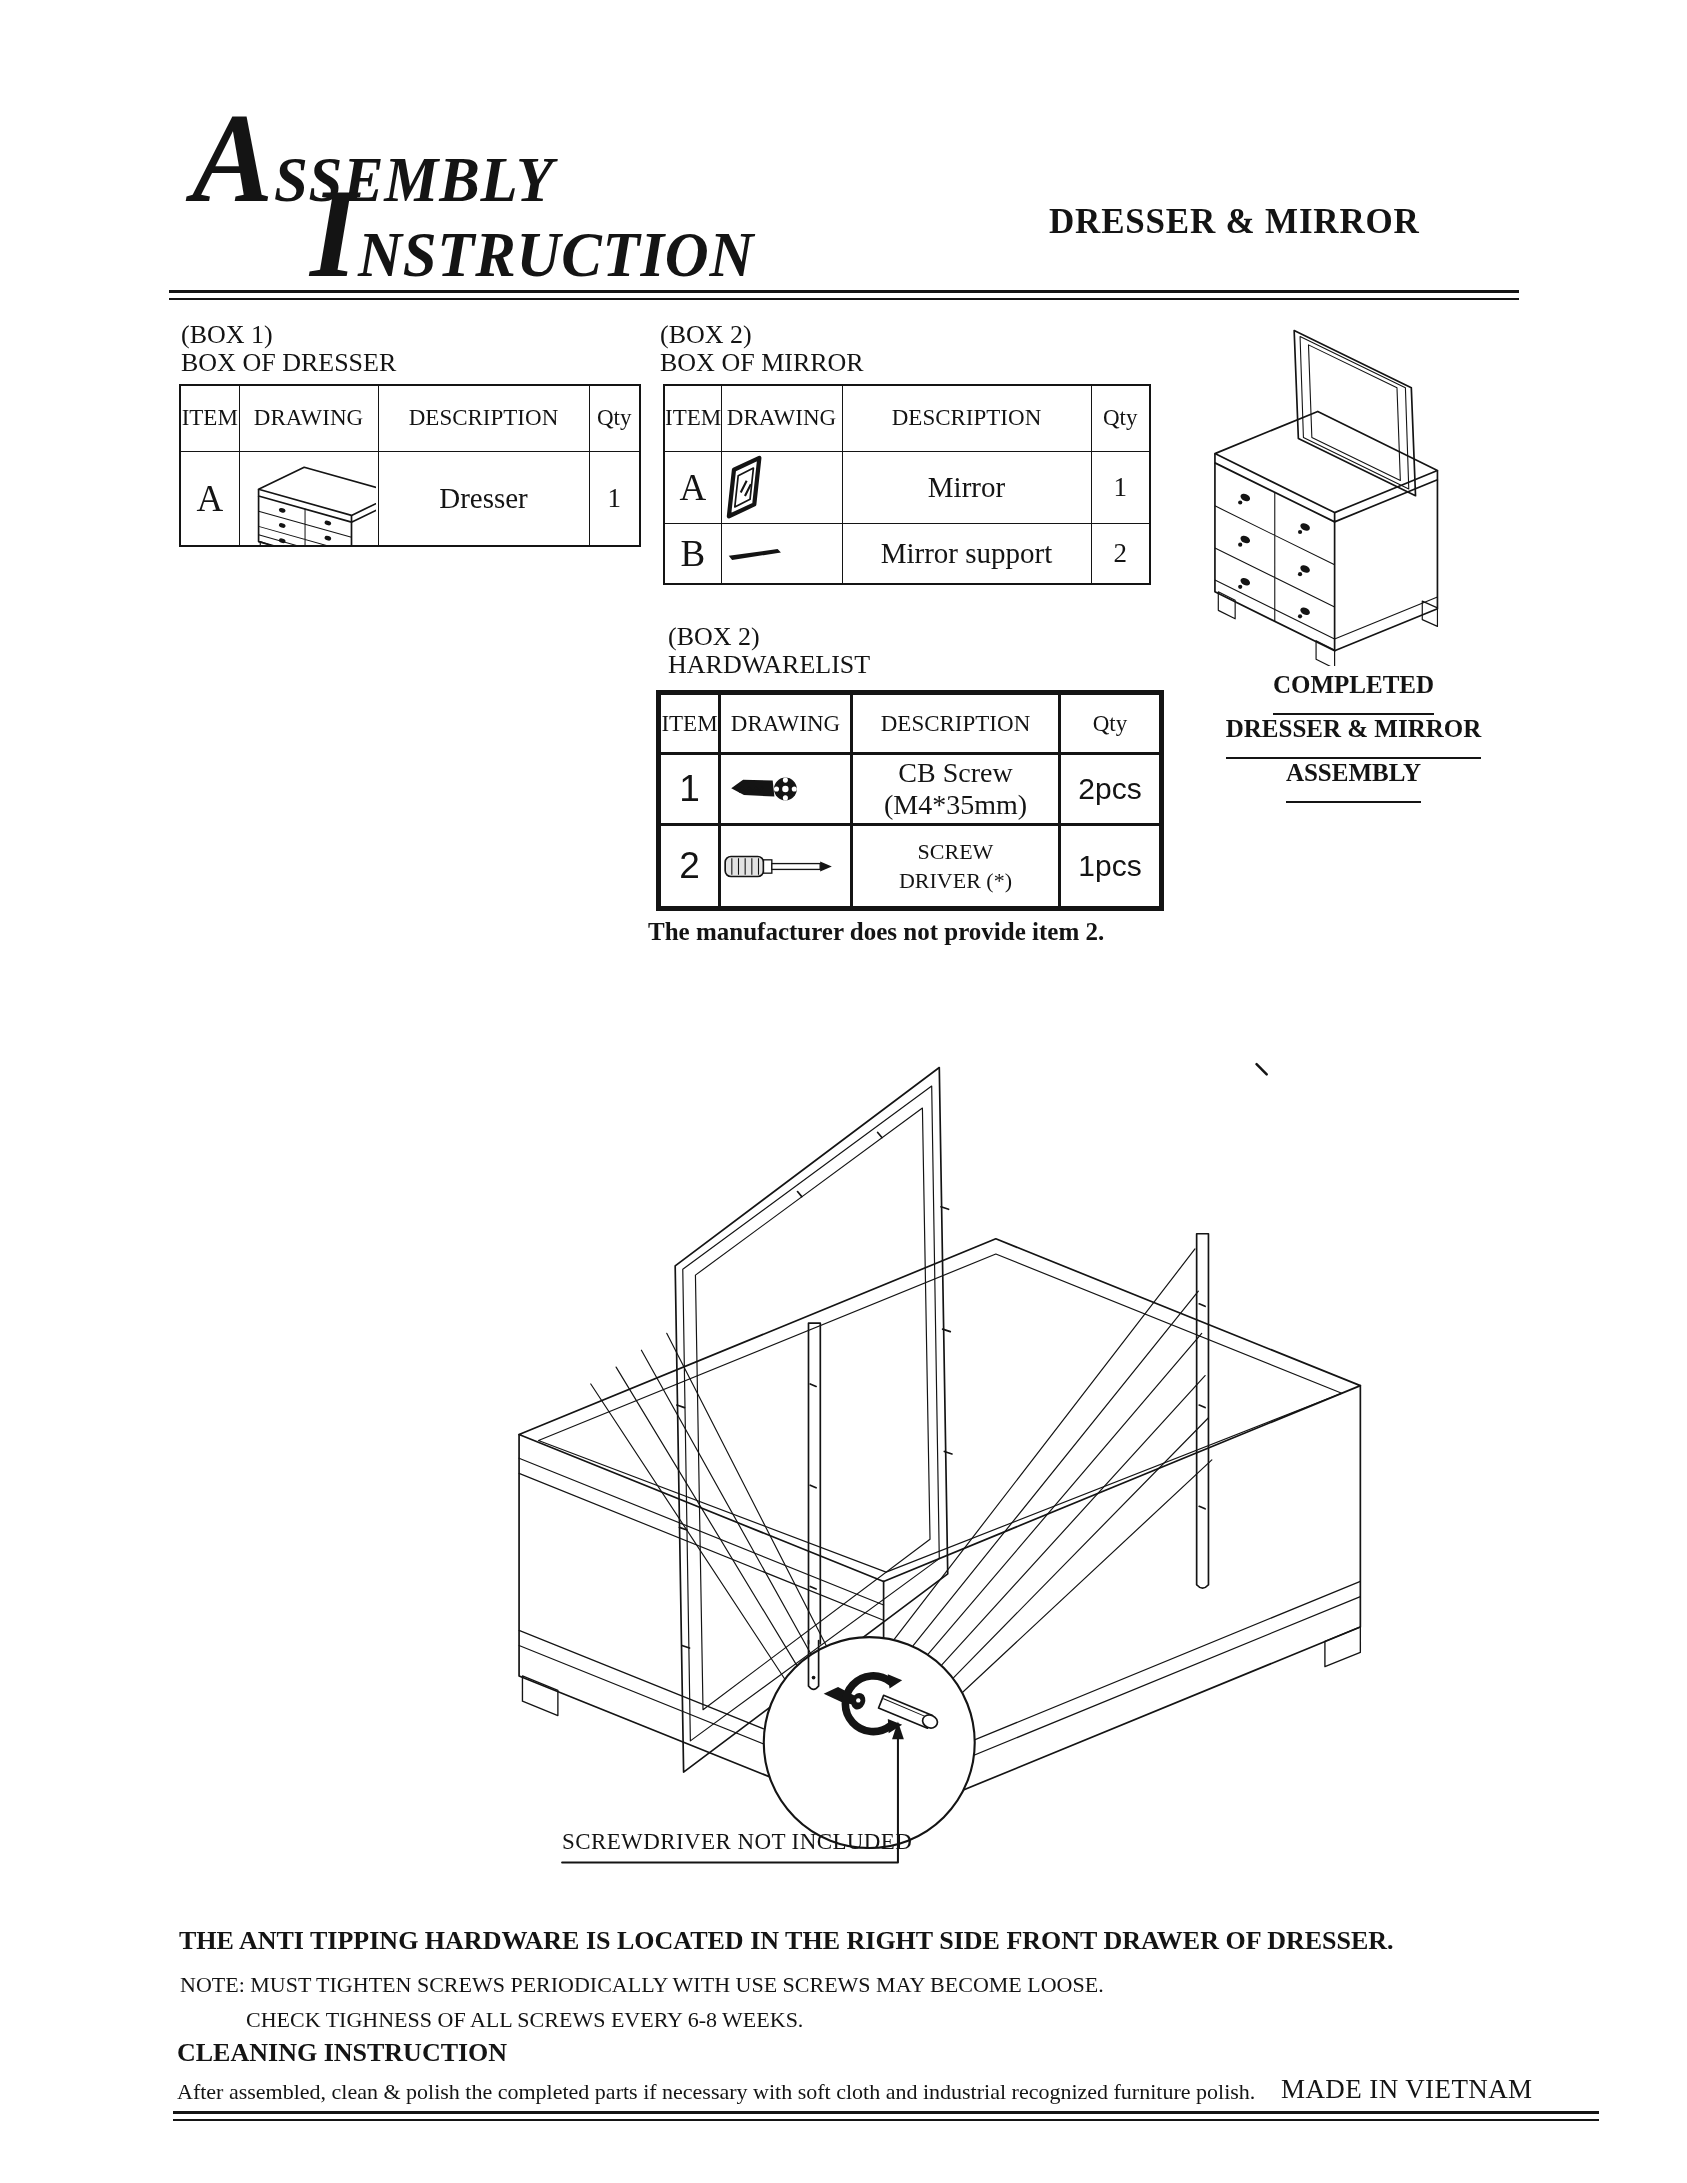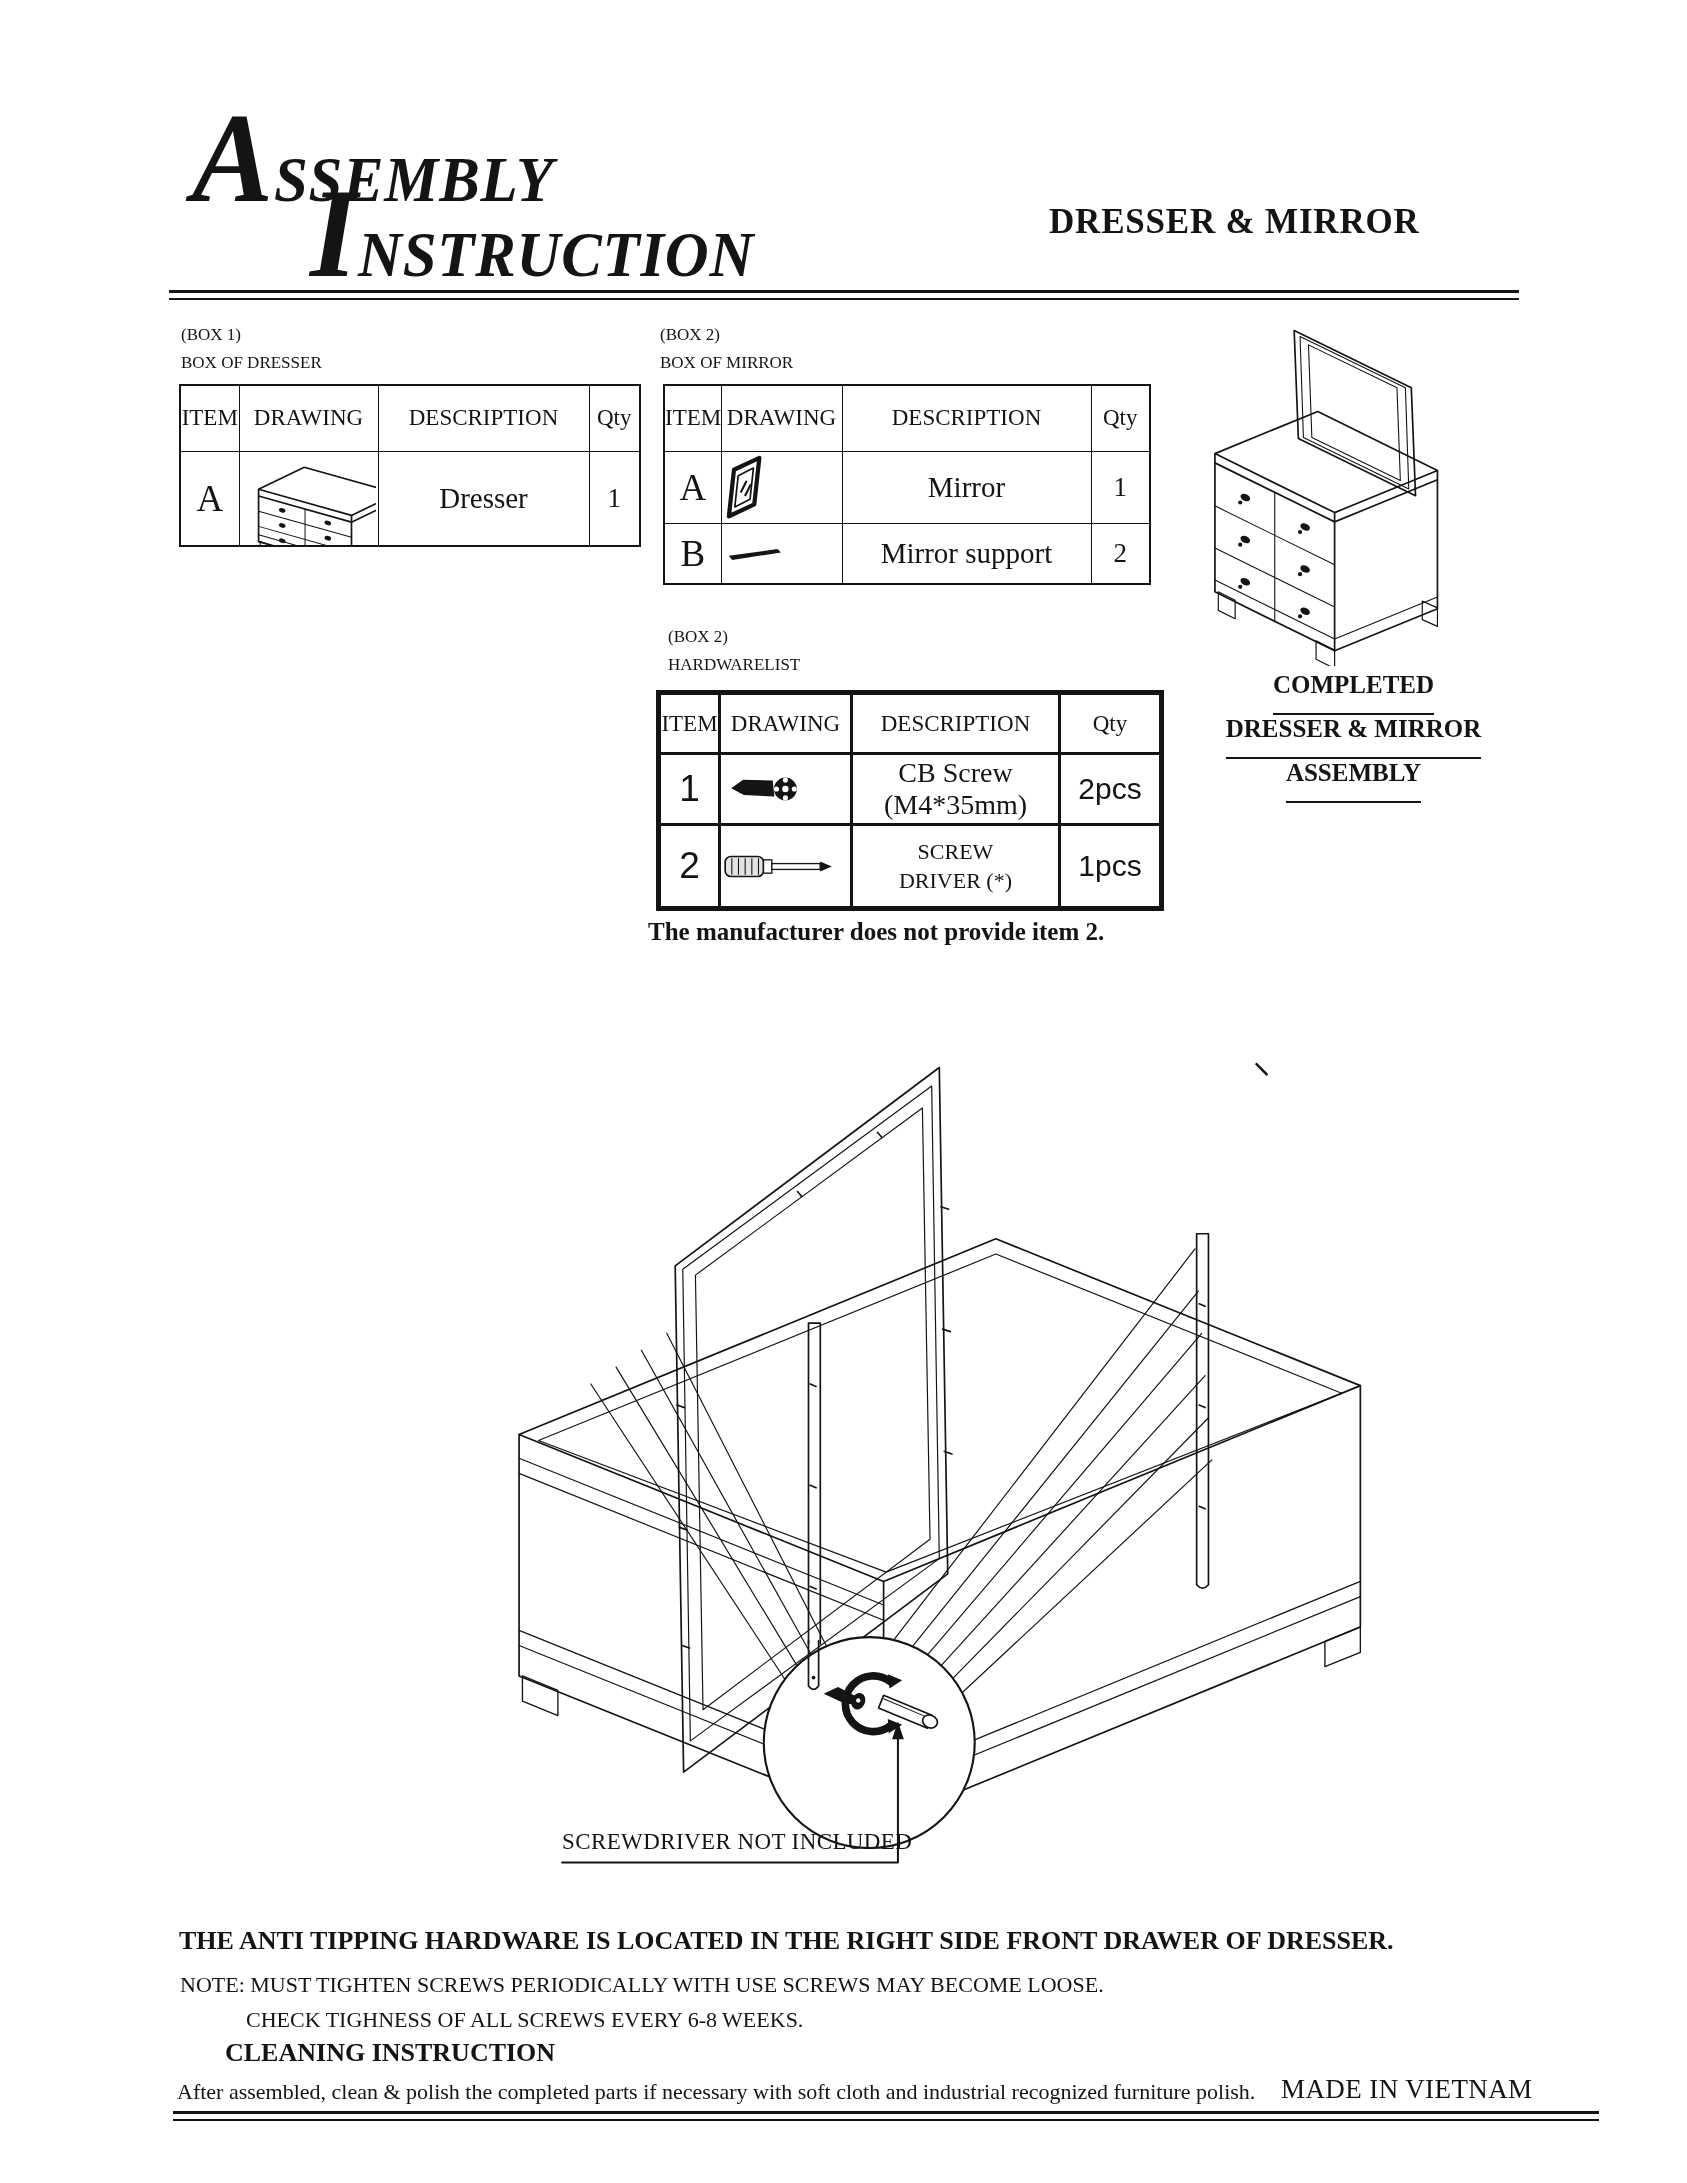--- a/index.html
+++ b/index.html
@@ -6,21 +6,21 @@
   #page{position:relative;width:1687px;height:2183px;background:#ffffff;
         font-family:"Liberation Serif","DejaVu Serif",serif;color:#141414;overflow:hidden;}
   .abs{position:absolute;}
   
   .title-word{font-style:italic;font-weight:bold;font-size:64px;line-height:1;
               letter-spacing:0.8px;transform:scaleX(.95);transform-origin:left bottom;white-space:nowrap;}
   .title-word::first-letter{font-size:128px;}
   .product-title{font-size:35px;font-weight:bold;letter-spacing:0.8px;white-space:nowrap;}
   .rule{border-top:3.4px solid #141414;border-bottom:2.5px solid #141414;height:5px;}
   
-  .box-label{font-size:17px;line-height:28px;white-space:nowrap;}
+  .box-label{font-size:26px;line-height:28px;white-space:nowrap;}
   
   table{border-collapse:collapse;background:#fff;table-layout:fixed;border-radius:18px;}
   .parts-table{border:2.5px solid #141414;}
   .parts-table td,.parts-table th{border:1.7px solid #141414;padding:0;text-align:center;vertical-align:middle;font-weight:normal;}
   .hw-table{border:5px solid #141414;}
   .hw-table td,.hw-table th{border:3.4px solid #141414;padding:0;text-align:center;vertical-align:middle;font-weight:normal;}
   .th-cell{font-size:23px;}
   .item-cell{font-size:37px;}
   .desc-cell{font-size:29px;}
   .qty-cell{font-size:27px;}
@@ -28,21 +28,21 @@
   .hw-desc1{font-size:28px;line-height:32px;}
   .hw-desc2{font-size:22px;line-height:29px;}
   .hw-qty{font-size:30px;font-family:"Liberation Sans",sans-serif;}
   .note-bold{font-size:25px;font-weight:bold;white-space:nowrap;text-align:center;}
   
   .caption{width:337px;text-align:center;font-weight:bold;font-size:25px;line-height:28px;}
   .caption span{display:inline-block;border-bottom:2.5px solid #141414;padding-bottom:14px;}
   .callout-label{font-size:23px;letter-spacing:0.4px;white-space:nowrap;}
   .f-warn{font-size:26px;font-weight:bold;white-space:nowrap;}
   .f-note{font-size:22px;white-space:nowrap;}
-  .f-clean-title{font-size:26px;font-weight:bold;white-space:nowrap;margin-left:48px;}
+  .f-clean-title{font-size:26px;font-weight:bold;white-space:nowrap;}
   .f-clean-text{font-size:22px;white-space:nowrap;}
   .f-made{font-size:27px;white-space:nowrap;letter-spacing:0.4px;}
   svg{display:block;}
 </style>
 </head>
 <body>
 
 <div id="page">
 
   <div class="abs title-word" style="left:192px;top:94px;">ASSEMBLY</div>

